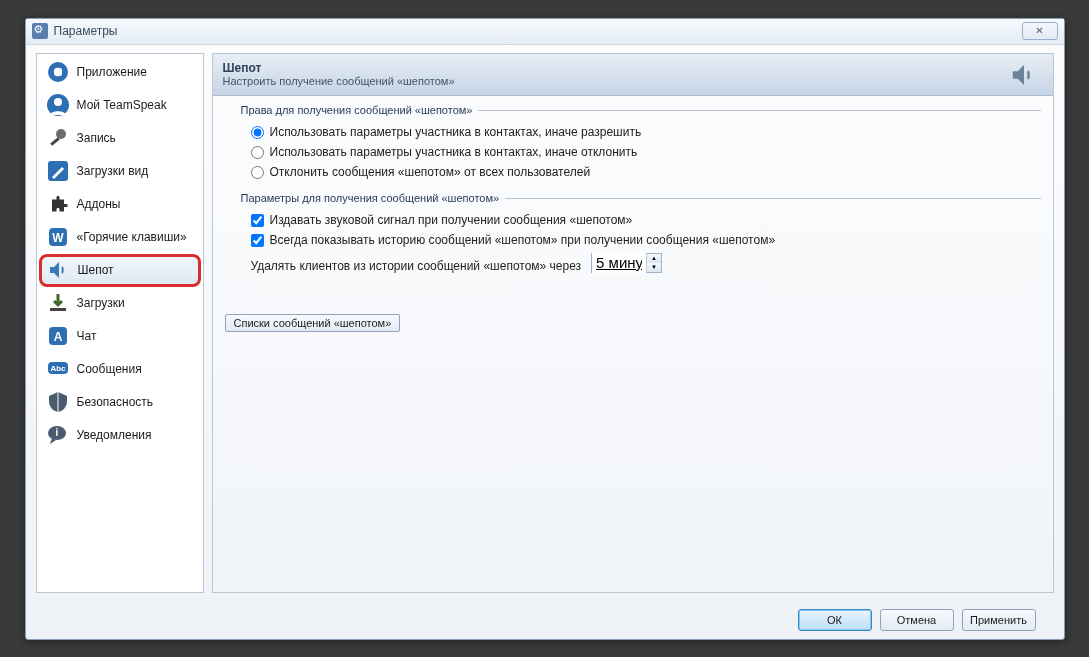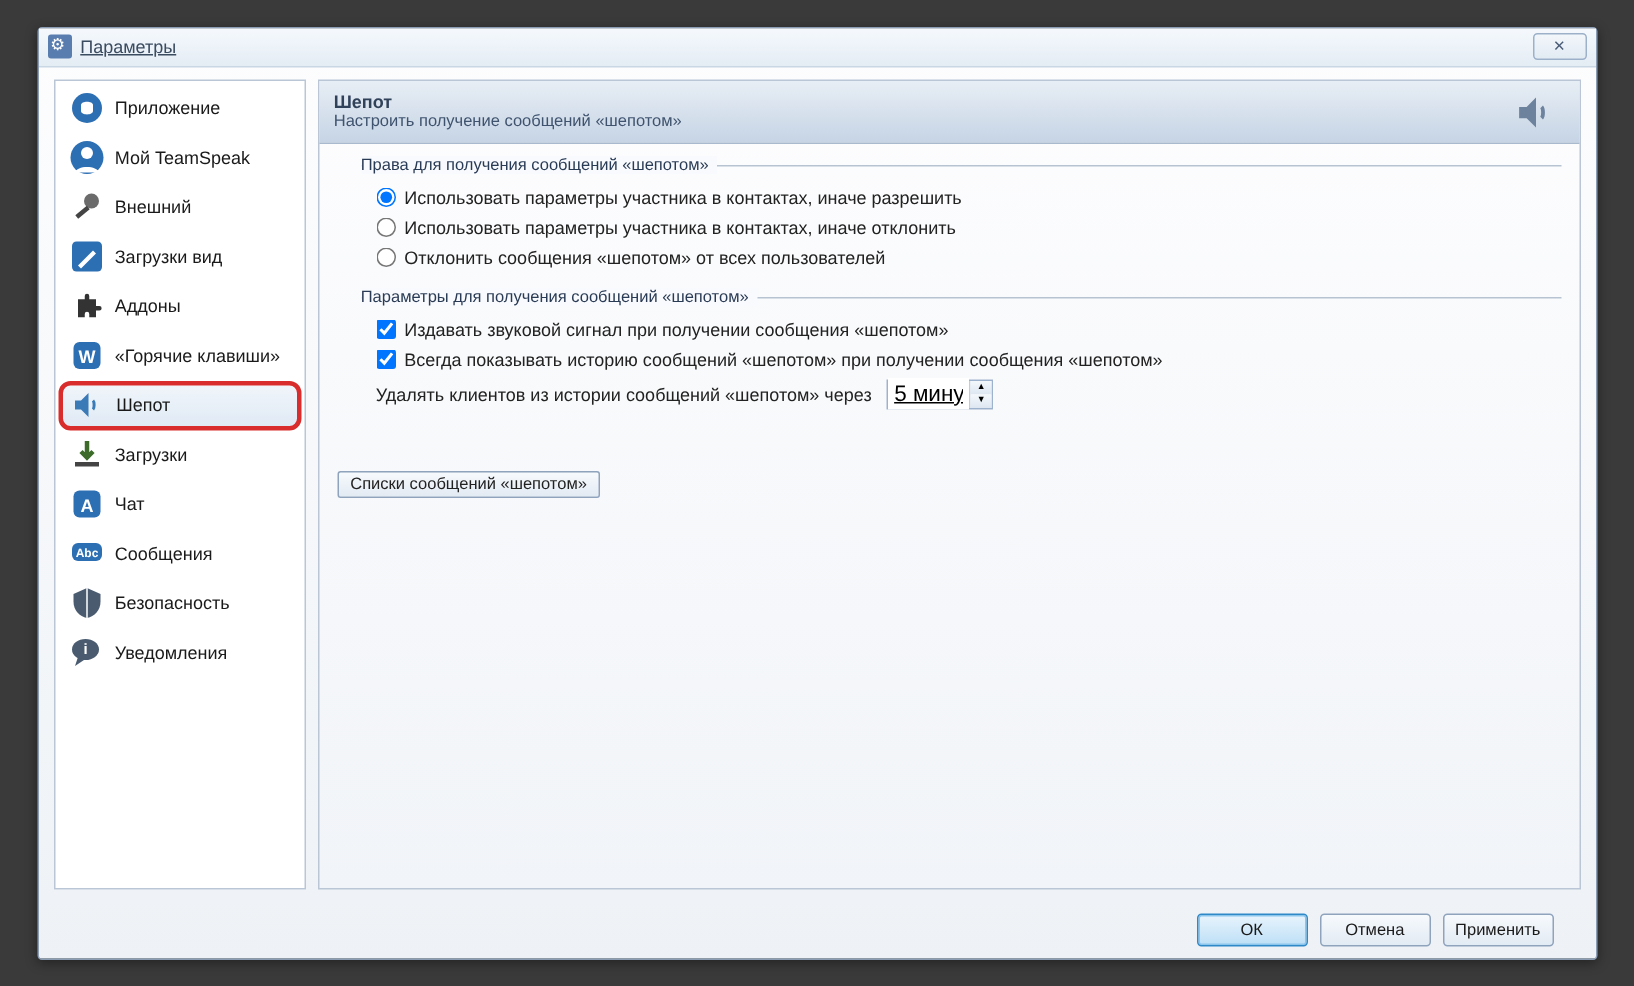--- a/index.html
+++ b/index.html
@@ -31,21 +31,21 @@
       width: 16px; height: 16px;
       background: #5a7db0;
       border-radius: 2px;
       margin-right: 6px;
       position: relative;
     }
     .titlebar .title-icon::after{
       content: '⚙'; color: #fff; position: absolute;
       font-size: 11px; top: 0; left: 2px;
     }
-    .titlebar .title { color: #3b4b60; font-size: 12px; text-decoration: underline; }
+    .titlebar .title { color: #3b4b60; font-size: 12px; }
     .close-btn {
       position: absolute; right: 6px; top: 3px;
       width: 36px; height: 18px;
       border: 1px solid #9db0c9;
       border-radius: 3px;
       background: linear-gradient(#f3f7fb,#e2eaf3);
       display: flex; align-items: center; justify-content: center;
       color: #4a5c77; font-size: 10px;
       cursor: pointer;
     }
@@ -134,21 +134,21 @@
       background: #b8c3d2;
       z-index: 0;
     }
     fieldset legend span {
       background: #f8fafd;
       padding-right: 6px;
       position: relative;
       z-index: 1;
     }
     .form-row {
-      display: flex; align-items: center;
+      display: flex; align-items: flex-end;
       padding: 3px 10px;
       gap: 6px;
     }
     input[type="radio"], input[type="checkbox"] {
       width: 13px; height: 13px;
     }
     label { cursor: pointer; }
     .spinner {
       display: inline-flex; align-items: center;
       border: 1px solid #9db2cc;
@@ -246,21 +246,21 @@
       </div>
 
 
       <div class="sidebar-item">
         <span class="side-icon">
           <svg viewBox="0 0 24 24">
               <ellipse cx="15" cy="8" rx="5" ry="5" fill="#6b6b6b"></ellipse>
               <rect x="4" y="14" width="10" height="3" transform="rotate(-40 9 15.5)" fill="#444"></rect>
             </svg>
         </span>
-        <span>Внешний</span>
+        <span>Запись</span>
       </div>
 
       <div class="sidebar-item">
         <span class="side-icon">
           <svg viewBox="0 0 24 24">
               <rect x="2" y="2" width="20" height="20" rx="3" fill="#2d6fb3"></rect>
               <path d="M6 18L16 8l2 2L8 20z" fill="#fff"></path>
             </svg>
         </span>
         <span>Загрузки вид</span>

